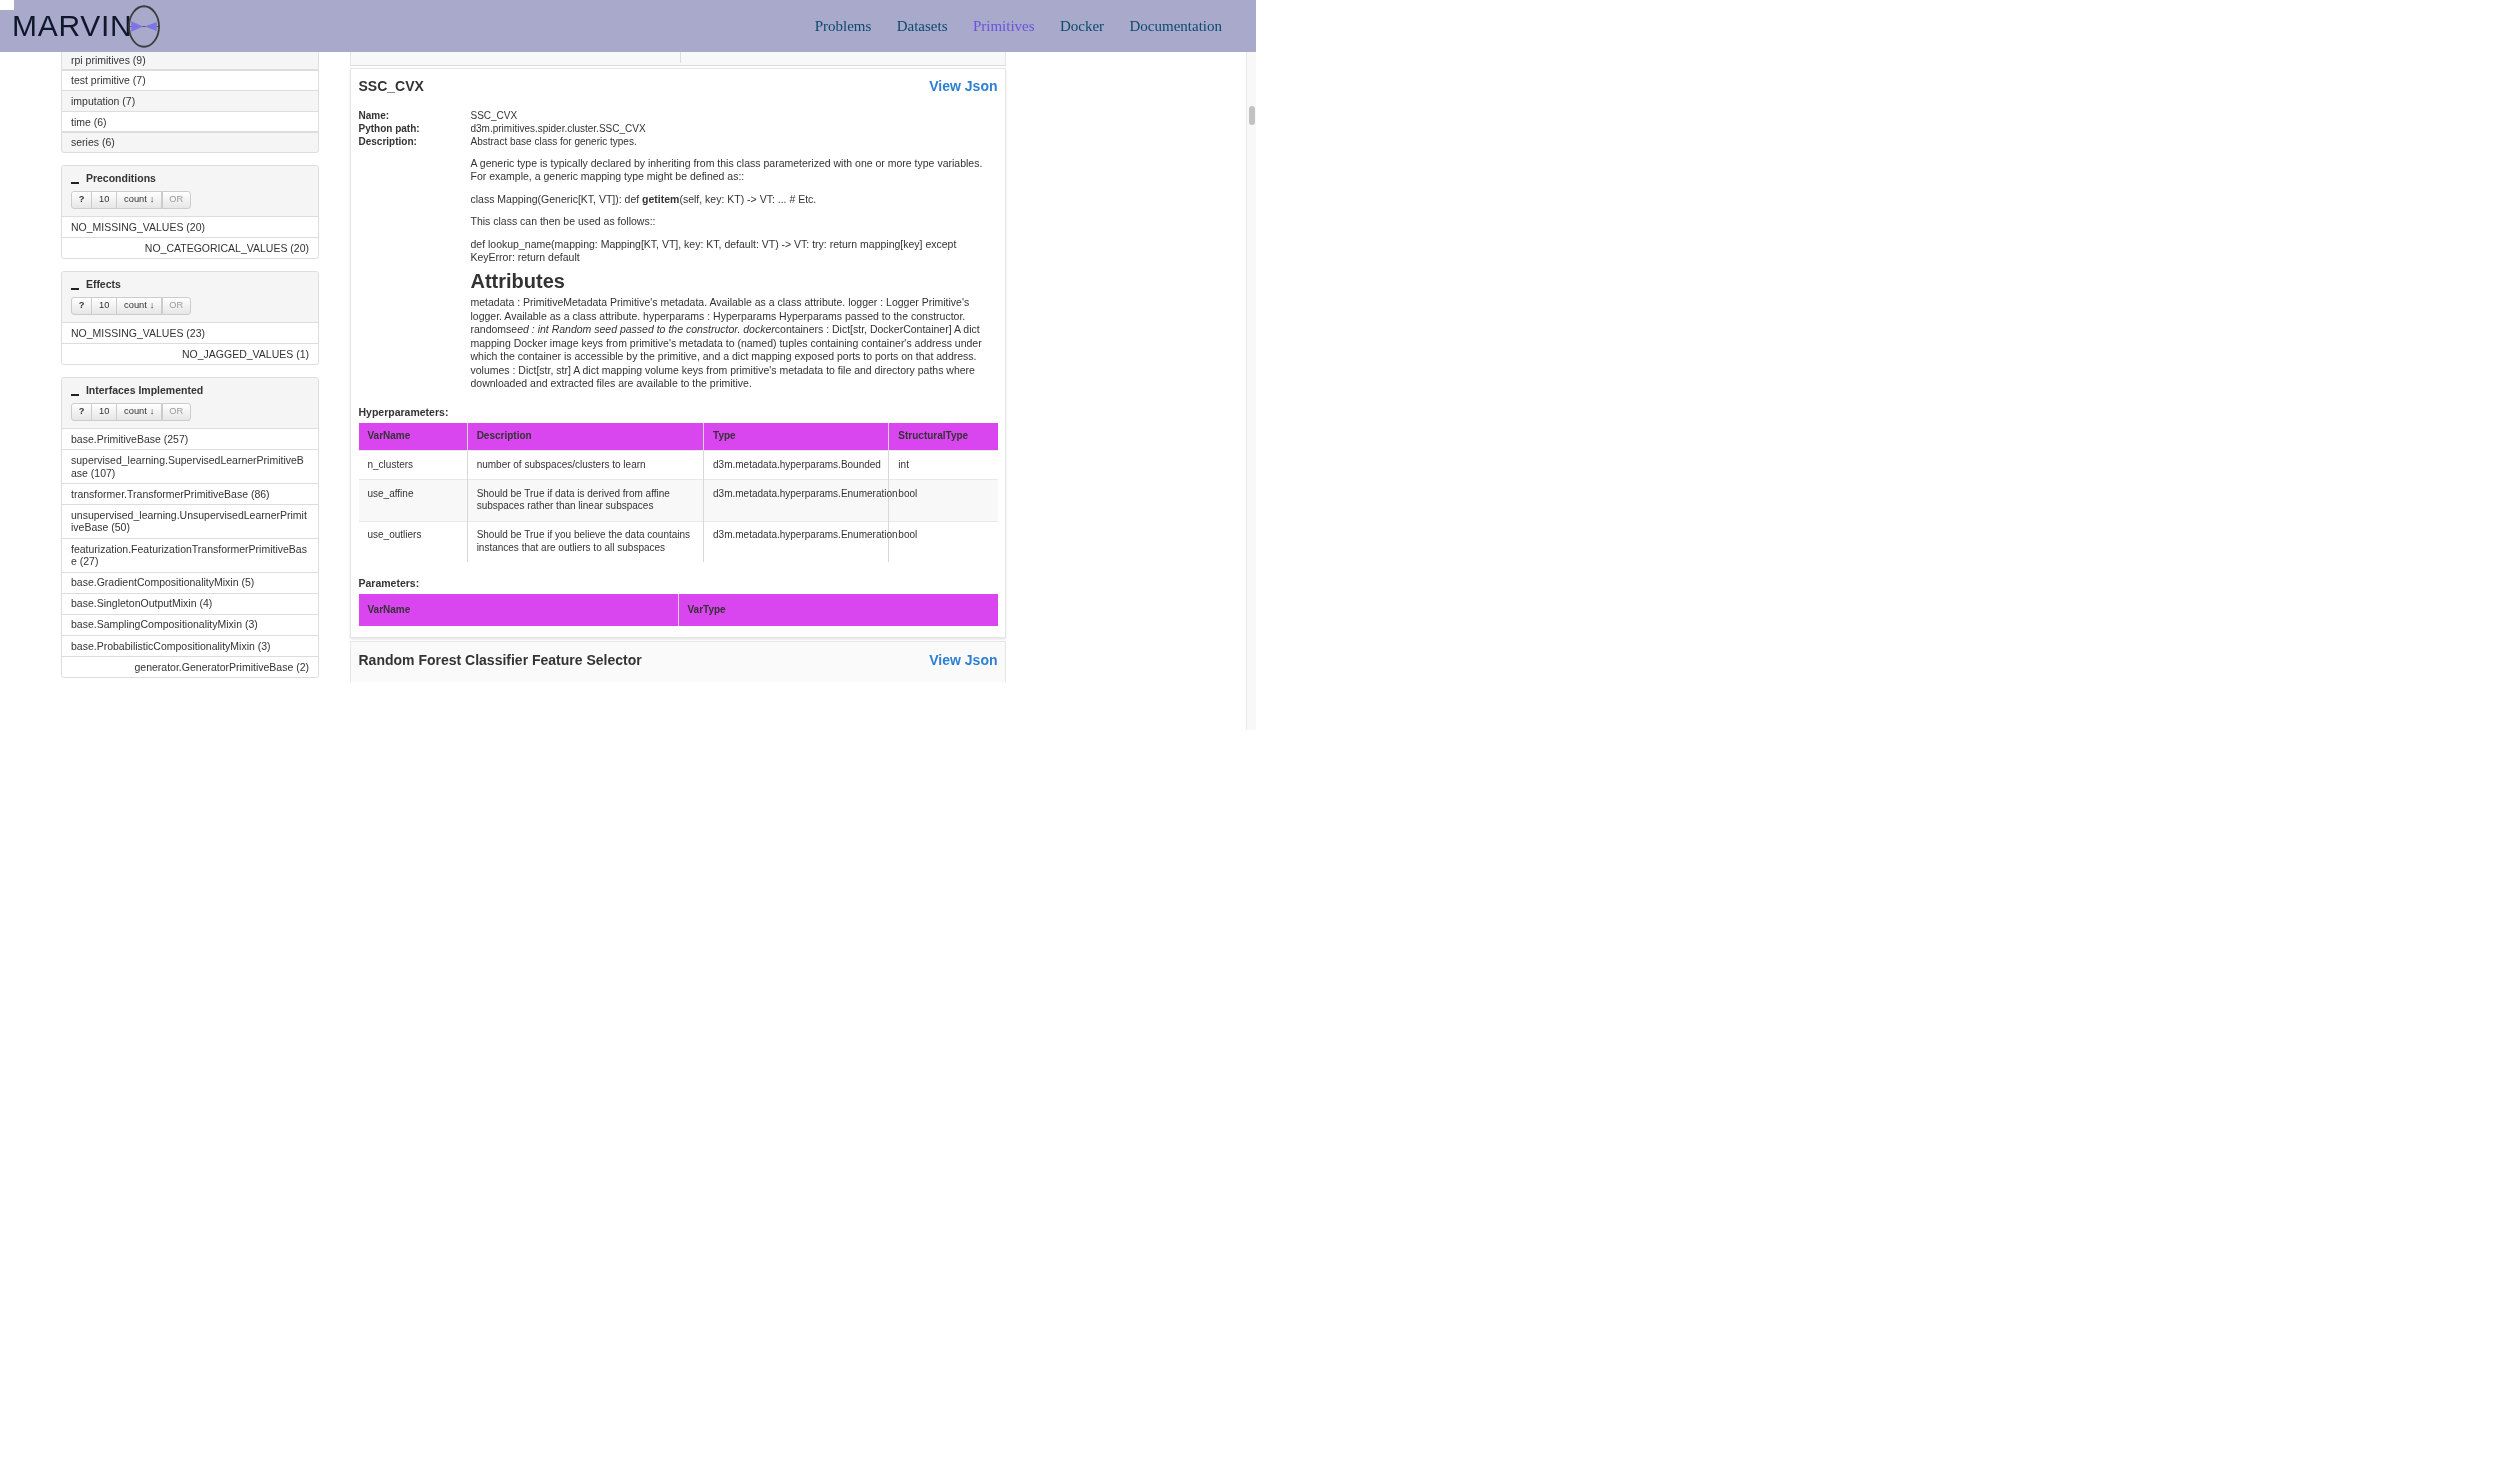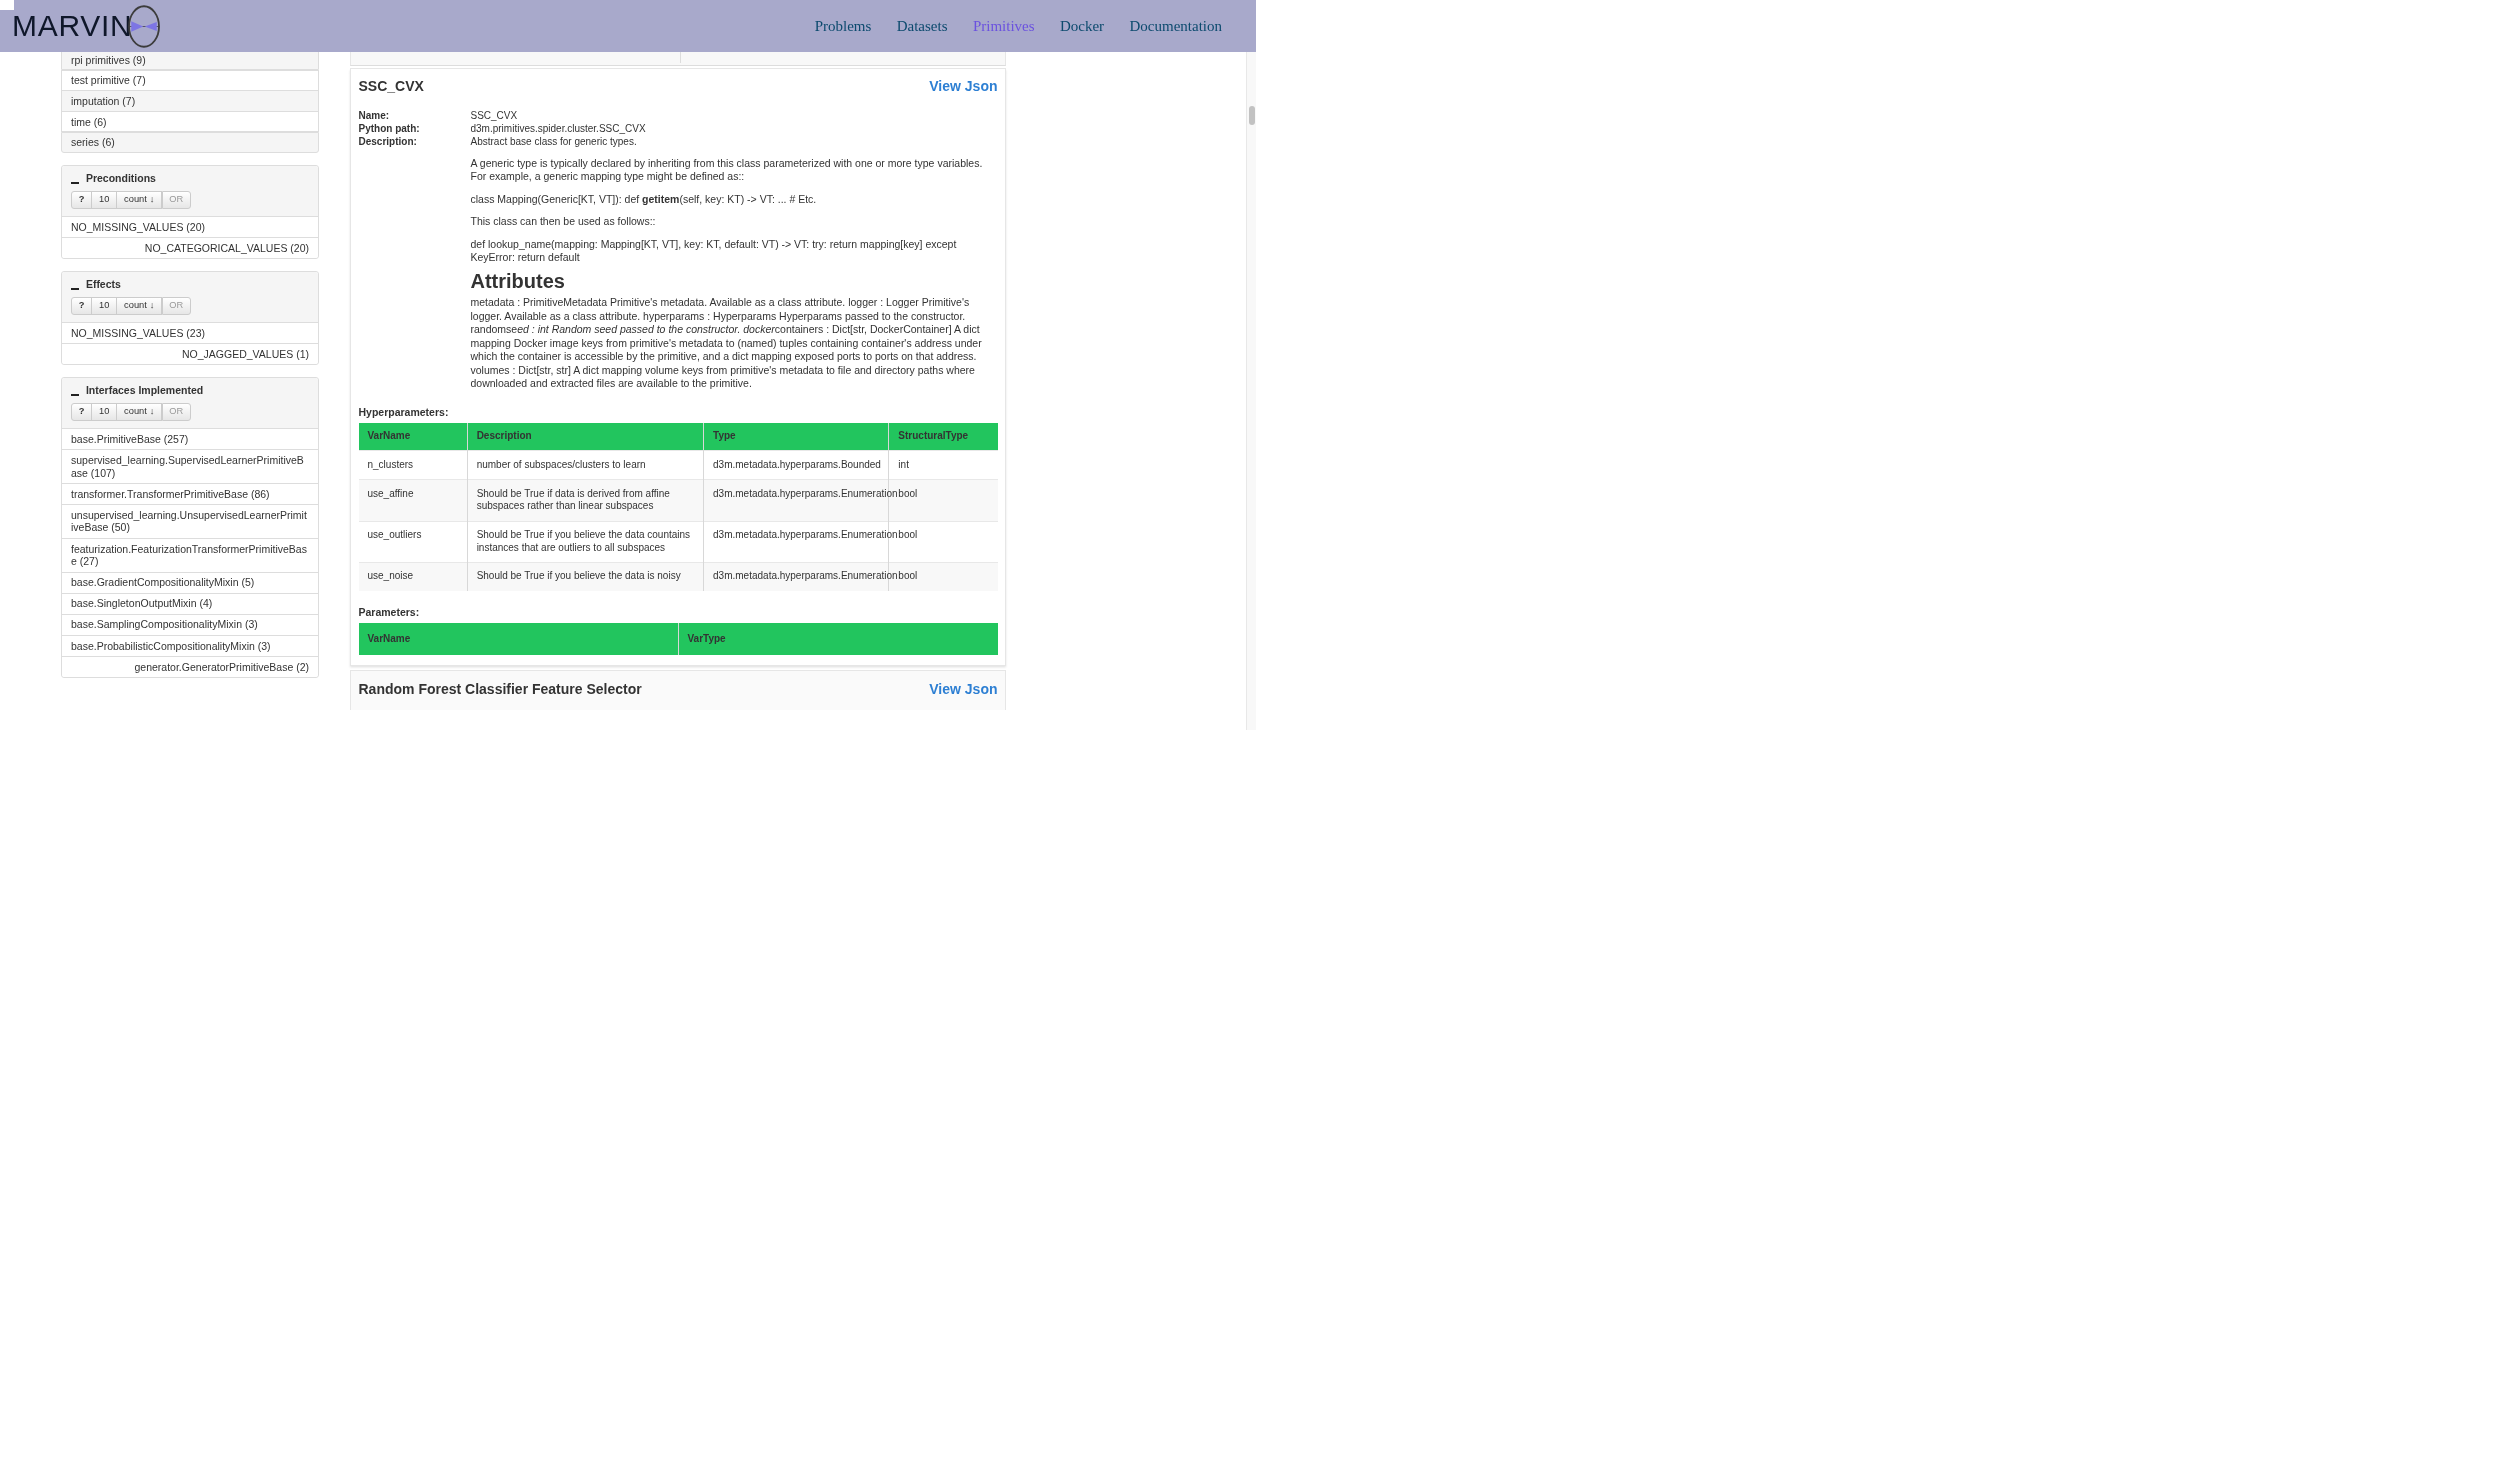--- a/index.html
+++ b/index.html
@@ -63,21 +63,21 @@
   .field-value { flex:1; }
 
   .desc-block { margin-left:112px; margin-top:8.2px; font-size:10.5px; line-height:13.5px; }
   .desc-block p { margin-bottom:9px; }
   .attr-heading { font-size:20px; font-weight:bold; margin:10.5px 0 7.5px; }
   .attr-text { font-size:10.5px; line-height:13.5px; }
 
   .section-label { font-size:10.5px; font-weight:bold; margin:15px 0 5.2px; }
   table { width:100%; border-collapse:collapse; font-size:10px; table-layout:fixed; }
   th, td { text-align:left; vertical-align:top; padding:7.5px 9px; line-height:12.7px; }
-  th { font-weight:bold; background:#22c55e; }
+  th { font-weight:bold; background:#d946ef; }
   th + th, td + td { border-left:0.7px solid #d8d8d8; }
   tbody tr { border-top:1.5px solid #e8e8e8; }
   tbody tr:nth-child(even) { background:#f8f8f8; }
   .hyper-col-var { width:17%; } .hyper-col-desc { width:37%; }
   .hyper-col-type { width:29%; } .hyper-col-st { width:17%; }
   .param-table th { padding-top:9.7px; padding-bottom:9.7px; }
 
   .card.next { background:#fafafa; margin-top:3.7px; box-shadow:none;
                border-bottom:none; min-height:37px; }
 
@@ -243,26 +243,20 @@
             <td>Should be True if data is derived from affine subspaces rather than linear subspaces</td>
             <td>d3m.metadata.hyperparams.Enumeration</td>
             <td>bool</td>
           </tr>
           <tr>
             <td>use_outliers</td>
             <td>Should be True if you believe the data countains instances that are outliers to all subspaces</td>
             <td>d3m.metadata.hyperparams.Enumeration</td>
             <td>bool</td>
           </tr>
-          <tr>
-            <td>use_noise</td>
-            <td>Should be True if you believe the data is noisy</td>
-            <td>d3m.metadata.hyperparams.Enumeration</td>
-            <td>bool</td>
-          </tr>
         </tbody>
       </table>
 
       <div class="section-label">Parameters:</div>
       <table class="param-table">
         <thead>
           <tr>
             <th style="width:50%">VarName</th>
             <th>VarType</th>
           </tr>

